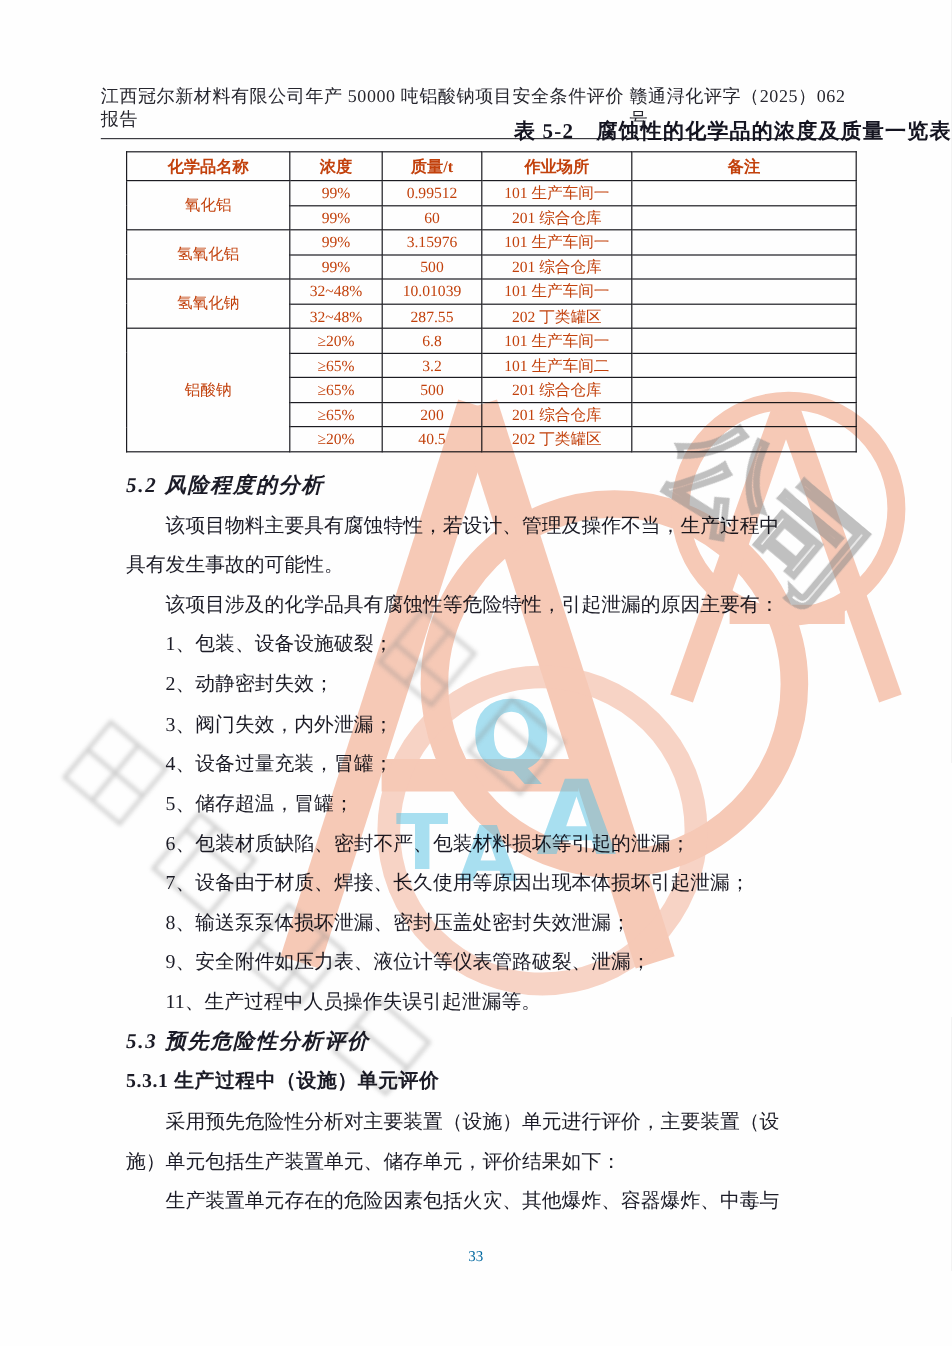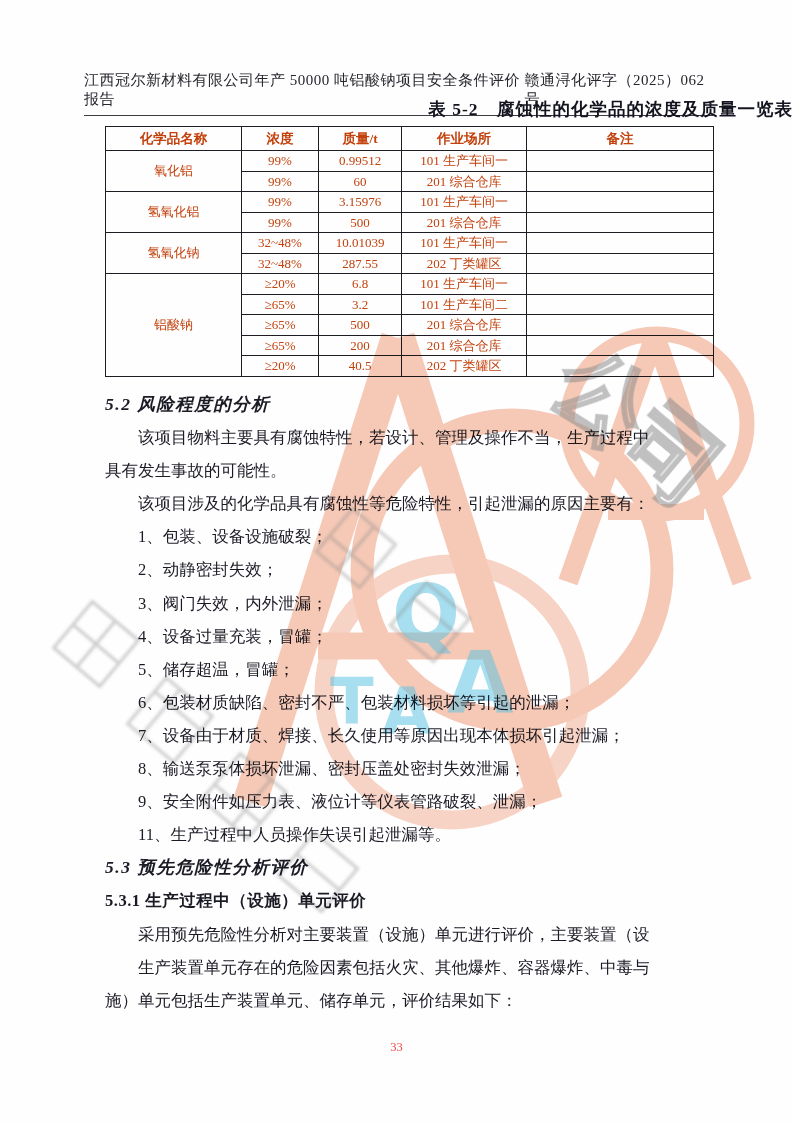--- a/index.html
+++ b/index.html
@@ -38,21 +38,21 @@
     position:absolute; left:105px; top:388px; width:608px;
     font-size:16.5px; line-height:33.1px; color:#1b1b26; z-index:2;
   }
   .content .line { white-space:nowrap; }
   .indent { text-indent:2em; }
   .h2 { font-weight:bold; font-style:italic; font-size:17.5px; letter-spacing:1.5px; }
   .h3 { font-weight:bold; font-size:16.5px; letter-spacing:0.5px; }
   
   .page-num {
     position:absolute; top:1040px; left:0; width:100%;
-    text-align:center; font-size:12.5px; color:#ef4444;
+    text-align:center; font-size:12.5px; color:#0369a1;
   }
   
   svg.wm {
     position:absolute; left:0; top:0; width:793px; height:1122px;
     z-index:3; pointer-events:none; mix-blend-mode:multiply;
   }
 </style>
 </head>
 <body>
 
@@ -165,22 +165,22 @@
     <div class="line indent">4、设备过量充装，冒罐；</div>
     <div class="line indent">5、储存超温，冒罐；</div>
     <div class="line indent">6、包装材质缺陷、密封不严、包装材料损坏等引起的泄漏；</div>
     <div class="line indent">7、设备由于材质、焊接、长久使用等原因出现本体损坏引起泄漏；</div>
     <div class="line indent">8、输送泵泵体损坏泄漏、密封压盖处密封失效泄漏；</div>
     <div class="line indent">9、安全附件如压力表、液位计等仪表管路破裂、泄漏；</div>
     <div class="line indent">11、生产过程中人员操作失误引起泄漏等。</div>
     <div class="line h2">5.3 预先危险性分析评价</div>
     <div class="line h3">5.3.1 生产过程中（设施）单元评价</div>
     <div class="line indent">采用预先危险性分析对主要装置（设施）单元进行评价，主要装置（设</div>
+    <div class="line">施）单元包括生产装置单元、储存单元，评价结果如下：</div>
     <div class="line indent">生产装置单元存在的危险因素包括火灾、其他爆炸、容器爆炸、中毒与</div>
-    <div class="line">施）单元包括生产装置单元、储存单元，评价结果如下：</div>
   </div>
 
   <div class="page-num">33</div>
 
   <svg class="wm" viewBox="0 0 793 1122" xmlns="http://www.w3.org/2000/svg">
     <defs>
       <filter id="wb" x="-40%" y="-40%" width="180%" height="180%">
         <feGaussianBlur stdDeviation="1.6"></feGaussianBlur>
       </filter>
     </defs>

